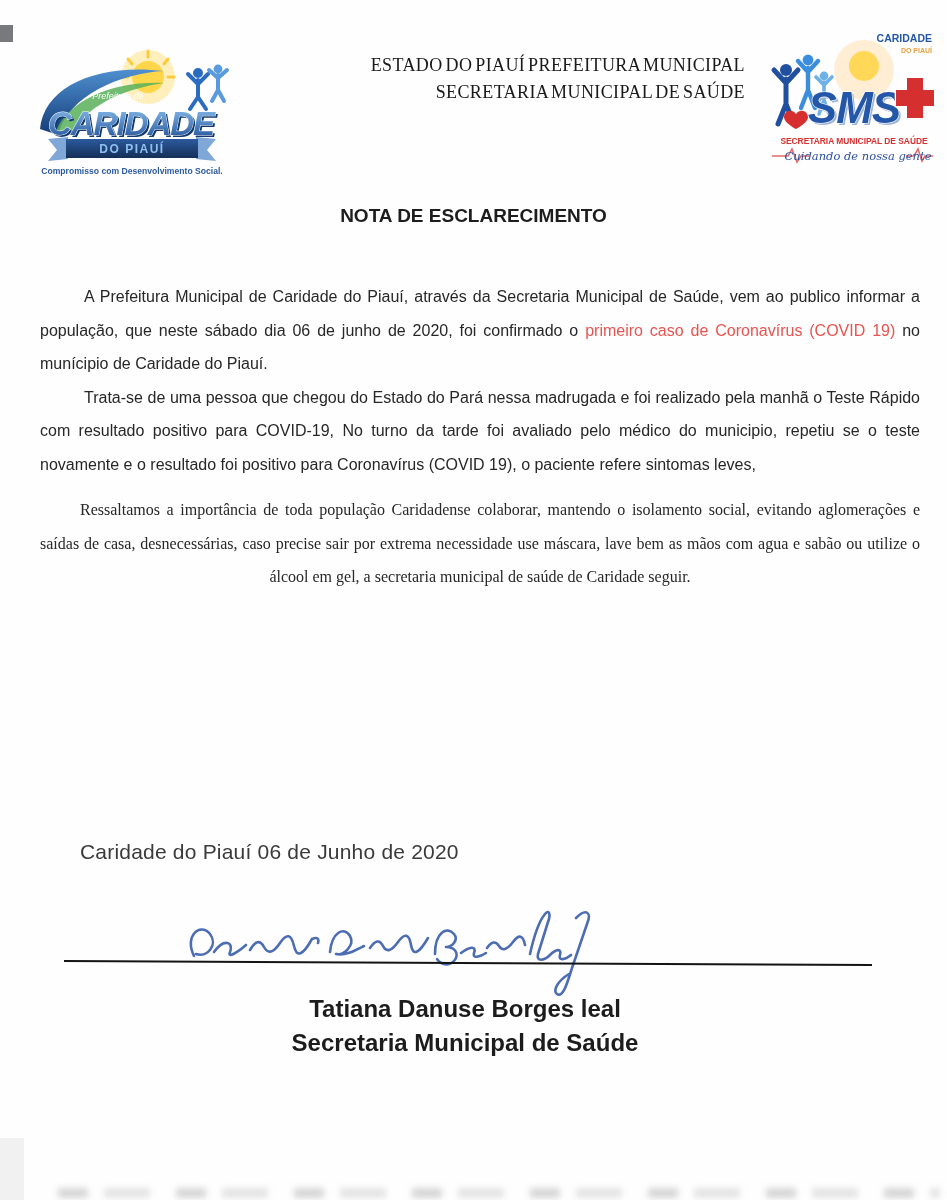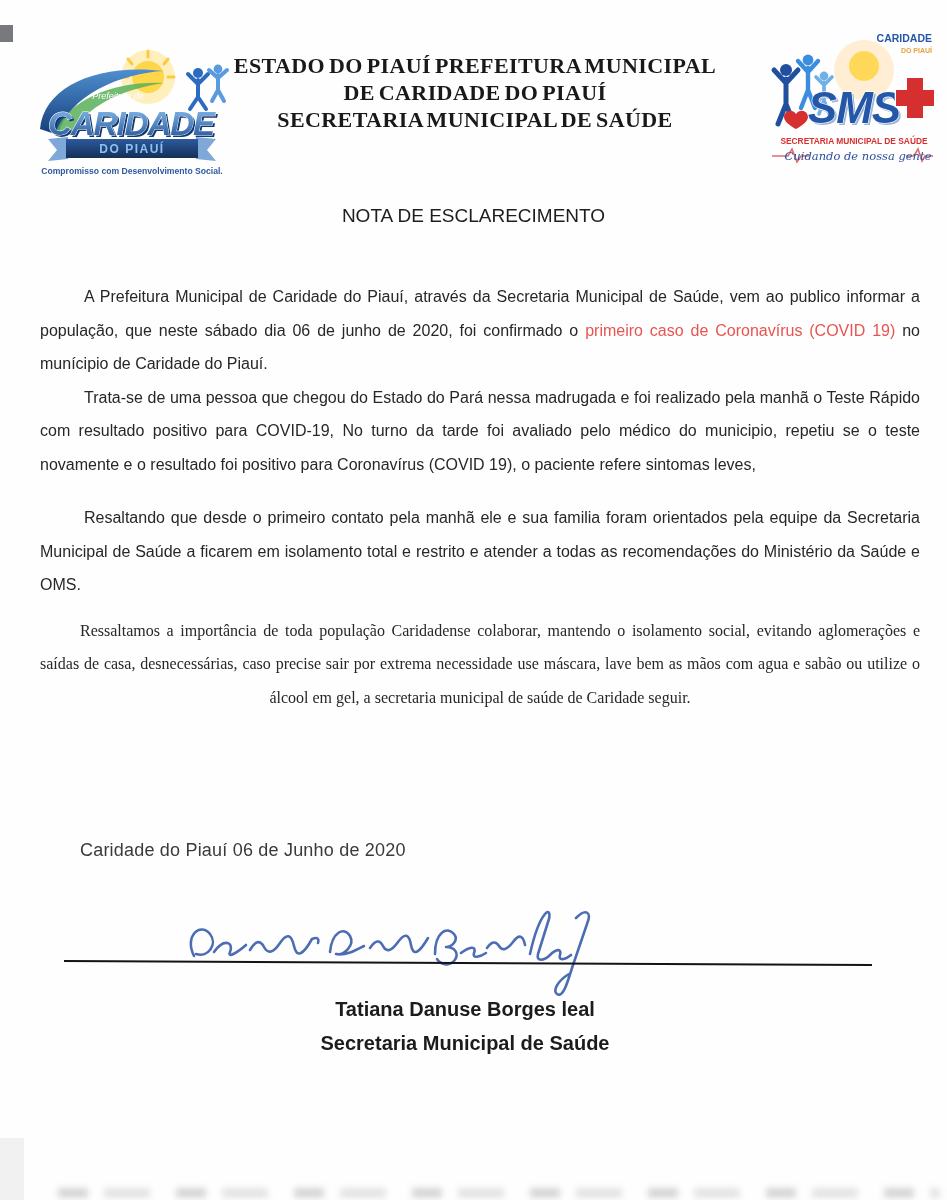--- a/index.html
+++ b/index.html
@@ -4,46 +4,46 @@
 <style>
   html,body{margin:0;padding:0;background:#ffffff;}
   .page{
     position:relative;width:947px;height:1200px;background:#fefefe;
     font-family:"Liberation Sans",sans-serif;overflow:hidden;color:#262626;
   }
   
   .logo-left{position:absolute;left:26px;top:47px;width:212px;height:138px;}
   .logo-right{position:absolute;left:766px;top:28px;width:172px;height:142px;}
   .header-center{
-    position:absolute;left:205px;top:52px;width:540px;text-align:center;
-    font-family:"Liberation Serif",serif;font-weight:700;color:#191919;
-    font-size:22px;line-height:27px;letter-spacing:.4px;word-spacing:-2px;
+    position:absolute;left:205px;top:52px;width:540px;text-align:right;
+    font-family:"Liberation Serif",serif;font-weight:400;color:#191919;
+    font-size:18px;line-height:27px;letter-spacing:.4px;word-spacing:-2px;
   }
   
   .note-title{
     position:absolute;left:0;top:205px;width:947px;text-align:center;
-    font-weight:400;font-size:19px;letter-spacing:0;color:#1d1d1d;
+    font-weight:700;font-size:19px;letter-spacing:0;color:#1d1d1d;
   }
   
   .body-text{position:absolute;left:40px;top:280px;width:880px;}
   .body-text p{
     margin:0;font-size:16px;line-height:33.5px;text-align:justify;
     text-indent:44px;color:#272727;
   }
   .body-text p.gap-sm{margin-top:20px;}
   .body-text p.gap-md{margin-top:12px;font-family:Liberation Serif, serif;}
   .body-text p.center-last{text-align:justify;text-align-last:center;text-indent:40px;}
   .red-em{color:#e85450;}
   
-  .dateline{position:absolute;left:80px;top:840px;font-size:18px;color:#3a3a3a;letter-spacing:.2px;}
+  .dateline{position:absolute;left:80px;top:840px;font-size:21px;color:#3a3a3a;letter-spacing:.2px;}
   
   .sig-line{position:absolute;left:64px;top:962px;width:808px;height:2.4px;background:#141414;transform:rotate(.3deg);}
   .sig-scribble{position:absolute;left:178px;top:900px;width:470px;height:112px;}
   .sig-names{position:absolute;left:10px;top:992px;width:910px;text-align:center;
-    font-weight:700;font-size:20px;line-height:34px;color:#1c1c1c;}
+    font-weight:700;font-size:24px;line-height:34px;color:#1c1c1c;}
   
   .artifact-top-left{position:absolute;left:0;top:25px;width:13px;height:17px;background:#55585b;opacity:.8;}
   .artifact-bottom-left{position:absolute;left:0;top:1138px;width:24px;height:62px;background:#f1f1f1;}
   .artifact-bottom-smudge{
     position:absolute;left:58px;top:1188px;width:882px;height:10px;
     background:repeating-linear-gradient(90deg,
       rgba(110,112,115,.28) 0 30px, rgba(255,255,255,0) 30px 46px,
       rgba(110,112,115,.18) 46px 92px, rgba(255,255,255,0) 92px 118px);
     filter:blur(3px);
   }
@@ -109,21 +109,20 @@
         <polygon points="190,92 170,90 170,112 190,114 181,103" fill="#7fa8d8"></polygon>
         <rect x="40" y="92" width="132" height="19" fill="url(#ribbonGrad)"></rect>
         <text x="106" y="106" text-anchor="middle" font-size="12" font-weight="bold" fill="#8fc0f0" letter-spacing="1.5">DO PIAUÍ</text>
       </g>
       <text x="106" y="127" text-anchor="middle" font-size="8.6" font-weight="bold" fill="#2c5a9e">Compromisso com Desenvolvimento Social.</text>
     </svg>
   </div>
 
   <div class="header-center">
     <div>ESTADO DO PIAUÍ PREFEITURA MUNICIPAL</div>
-    <div>DE CARIDADE DO PIAUÍ</div>
     <div>SECRETARIA MUNICIPAL DE SAÚDE</div>
   </div>
 
   <div class="logo-right">
     <svg viewBox="0 0 172 142" width="172" height="142">
 
       <g>
         <circle cx="98" cy="42" r="30" fill="#ffeccf" opacity=".9"></circle>
         <circle cx="98" cy="38" r="15" fill="#ffd54a" opacity=".9"></circle>
       </g>
@@ -160,21 +159,20 @@
       </g>
       <text class="script" x="92" y="132" text-anchor="middle" font-size="11.5" fill="#2c4f9e">Cuidando de nossa gente</text>
     </svg>
   </div>
 
   <div class="note-title">NOTA DE ESCLARECIMENTO</div>
 
   <div class="body-text">
     <p><span>A Prefeitura Municipal de Caridade do Piauí, através da Secretaria Municipal de Saúde, vem ao publico informar a população, que neste sábado dia 06 de junho de 2020, foi confirmado o </span><span class="red-em">primeiro caso de Coronavírus (COVID 19)</span><span> no munícipio de Caridade do Piauí.</span></p>
     <p>Trata-se de uma pessoa que chegou do Estado do Pará nessa madrugada e foi realizado pela manhã o Teste Rápido com resultado positivo para COVID-19, No turno da tarde foi avaliado pelo médico do municipio, repetiu se o teste novamente e o resultado foi positivo para Coronavírus (COVID 19), o paciente refere sintomas leves,</p>
-    <p class="gap-sm">Resaltando que desde o primeiro contato pela manhã ele e sua familia foram orientados pela equipe da Secretaria Municipal de Saúde a ficarem em isolamento total e restrito e atender a todas as recomendações do Ministério da Saúde e OMS.</p>
     <p class="gap-md center-last">Ressaltamos a importância de toda população Caridadense colaborar, mantendo o isolamento social, evitando aglomerações e saídas de casa, desnecessárias, caso precise sair por extrema necessidade use máscara, lave bem as mãos com agua e sabão ou utilize o álcool em gel, a secretaria municipal de saúde de Caridade seguir.</p>
   </div>
 
   <div class="dateline">Caridade do Piauí 06 de Junho de 2020</div>
 
   <svg class="sig-scribble" viewBox="0 0 470 112">
     <g fill="none" stroke="#4466b0" stroke-width="2.6" stroke-linecap="round" stroke-linejoin="round" opacity=".95">
       <path d="M16,56 C6,36 22,22 32,34 C40,44 30,58 18,54 M36,52 C46,38 56,42 52,52 C49,59 60,52 68,45"></path>
       <path d="M72,50 q8,-14 14,-3 t16,-4 t14,3 t18,-7 q8,-3 6,4"></path>
       <path d="M152,52 c2,-20 14,-26 20,-16 c5,9 -6,20 -14,18 c10,2 20,-4 28,-8"></path>

